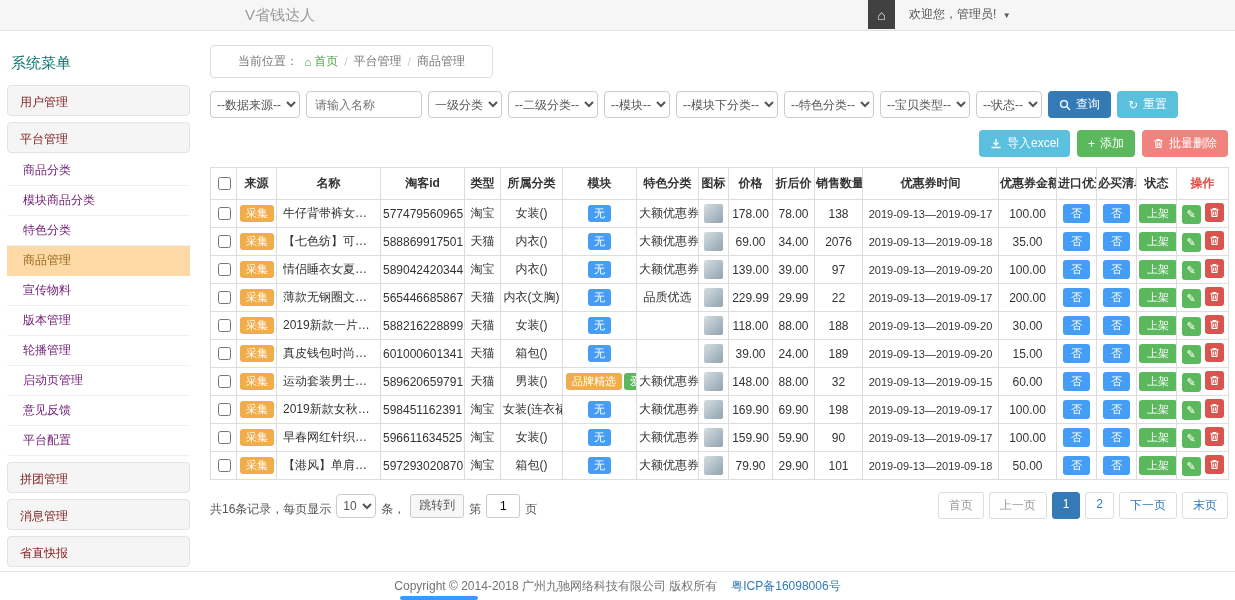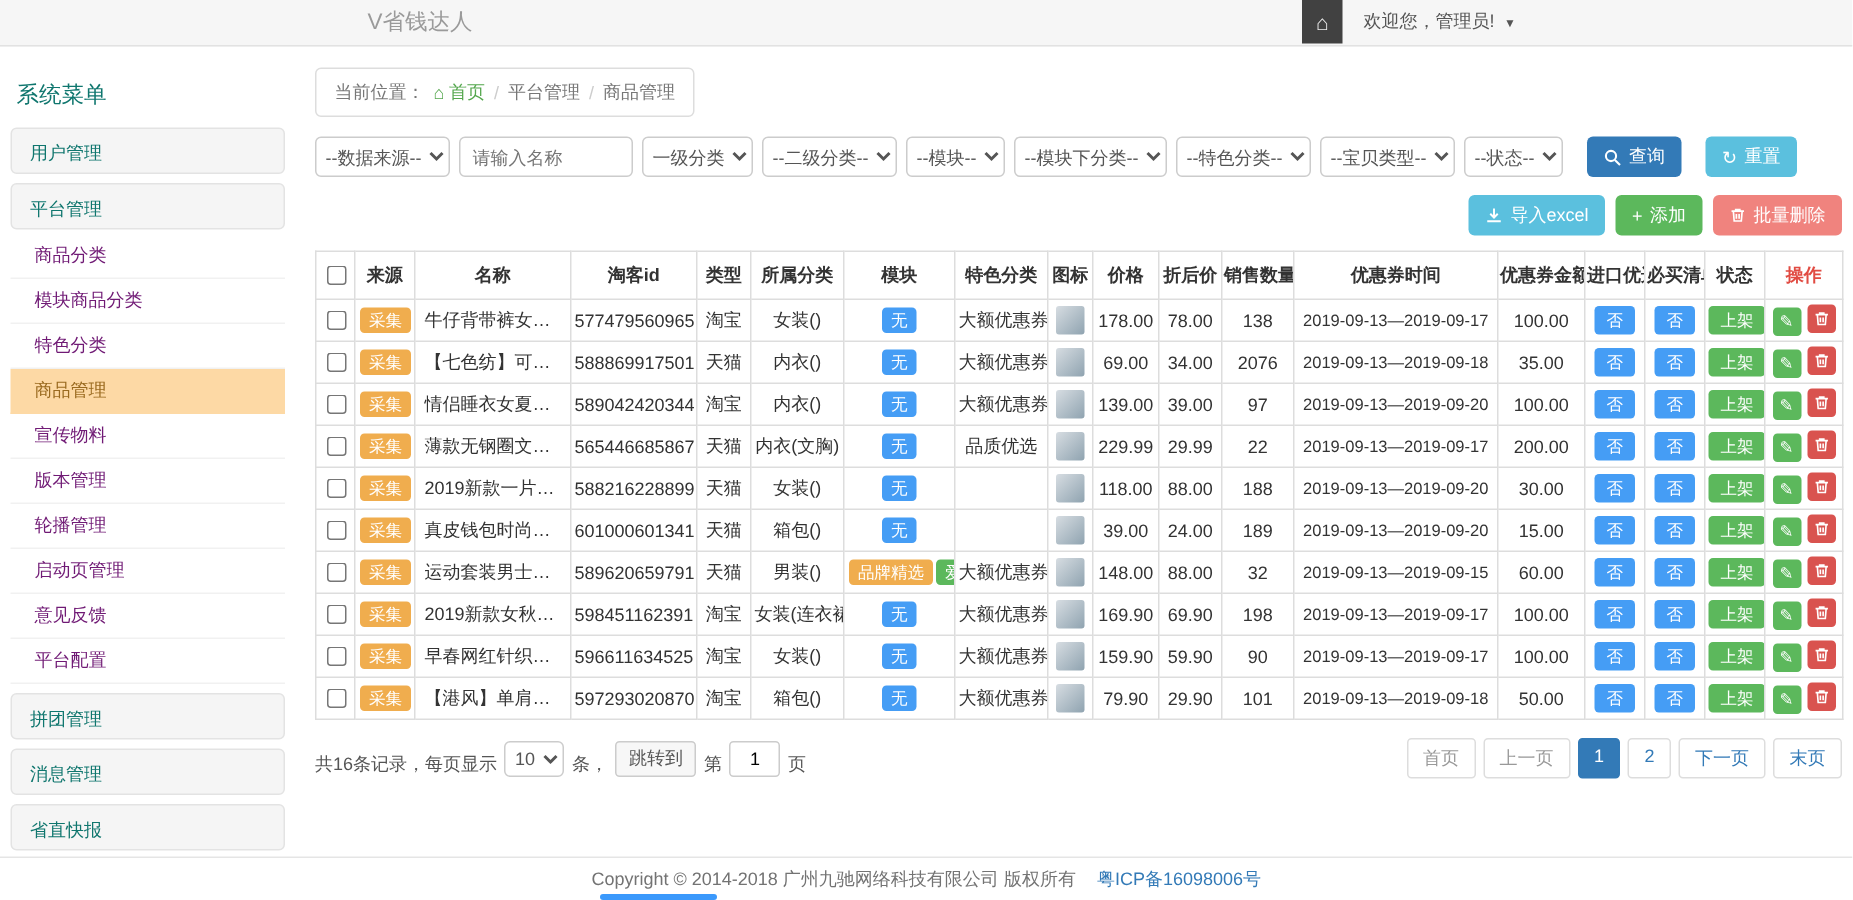--- a/index.html
+++ b/index.html
@@ -11,34 +11,34 @@
   .brand{position:absolute;left:245px;top:0;line-height:30px;font-size:15px;color:#9a9a9a}
   .topbar-right{position:absolute;left:868px;top:0;height:29px;display:flex}
   .home-btn{width:27px;height:29px;background:#414141;color:#eee;display:flex;align-items:center;justify-content:center;font-size:14px;cursor:pointer}
   .welcome{line-height:29px;padding:0 14px;color:#555;cursor:pointer}
   .caret-txt{font-size:8px;color:#555;margin-left:3px}
 
   
   .sidebar{position:absolute;left:7px;top:45px;width:183px}
   .sidebar-title{color:#0f766e;font-size:15px;padding:9px 4px 12px}
   .panel-item{background:#f5f5f5;border:1px solid #e3e3e3;border-radius:4px;margin-bottom:6px;
-              padding:8px 12px;color:#0f766e;cursor:pointer;height:31px;box-sizing:border-box}
+              padding:8px 12px;color:#7f1d1d;cursor:pointer;height:31px;box-sizing:border-box}
   .submenu{margin:-3px 0 6px;background:#fff}
   .submenu-item{padding:6px 16px;color:#701a75;cursor:pointer;border-bottom:1px solid #f1f1f1;background:#fff}
   .submenu-item.active{background:#fdd9a5;color:#9a6a1f;border-color:#fdd9a5}
 
   
   .content{position:absolute;left:210px;top:45px;width:1018px}
   .breadcrumb{display:inline-flex;align-items:center;gap:6px;border:1px solid #ddd;border-radius:4px;
-              background:#fff;padding:7px 12px;color:#777}
+              background:#fff;padding:7px 27px;color:#777}
   .bc-home{color:#55a74e;cursor:pointer;display:inline-flex;gap:3px;align-items:center}
   .bc-sep{color:#ccc}
   .bc-item{color:#777}
 
-  .filter-row{display:flex;align-items:center;gap:16px;margin-top:13px;flex-wrap:nowrap}
+  .filter-row{display:flex;align-items:center;gap:6px;margin-top:13px;flex-wrap:nowrap}
   .filter-fields{display:flex;gap:6px}
   .f-select{height:27px;border:1px solid #ccc;border-radius:4px;background:#fff;color:#555;font-size:12px;padding:0 2px;font-family:inherit}
   .f-input{height:27px;border:1px solid #ccc;border-radius:4px;padding:0 8px;width:116px;font-size:12px;font-family:inherit;color:#555;box-sizing:border-box}
   .btn{height:27px;border:none;border-radius:4px;color:#fff;padding:0 11px;font-size:12px;cursor:pointer;
        display:inline-flex;align-items:center;gap:5px;font-family:inherit}
   .btn-primary{background:#337ab7}
   .btn-info{background:#5bc0de}
   .btn-success{background:#5cb85c}
   .btn-danger-light{background:#f0837e}
   .toolbar{display:flex;justify-content:flex-end;gap:7px;margin-top:12px}

